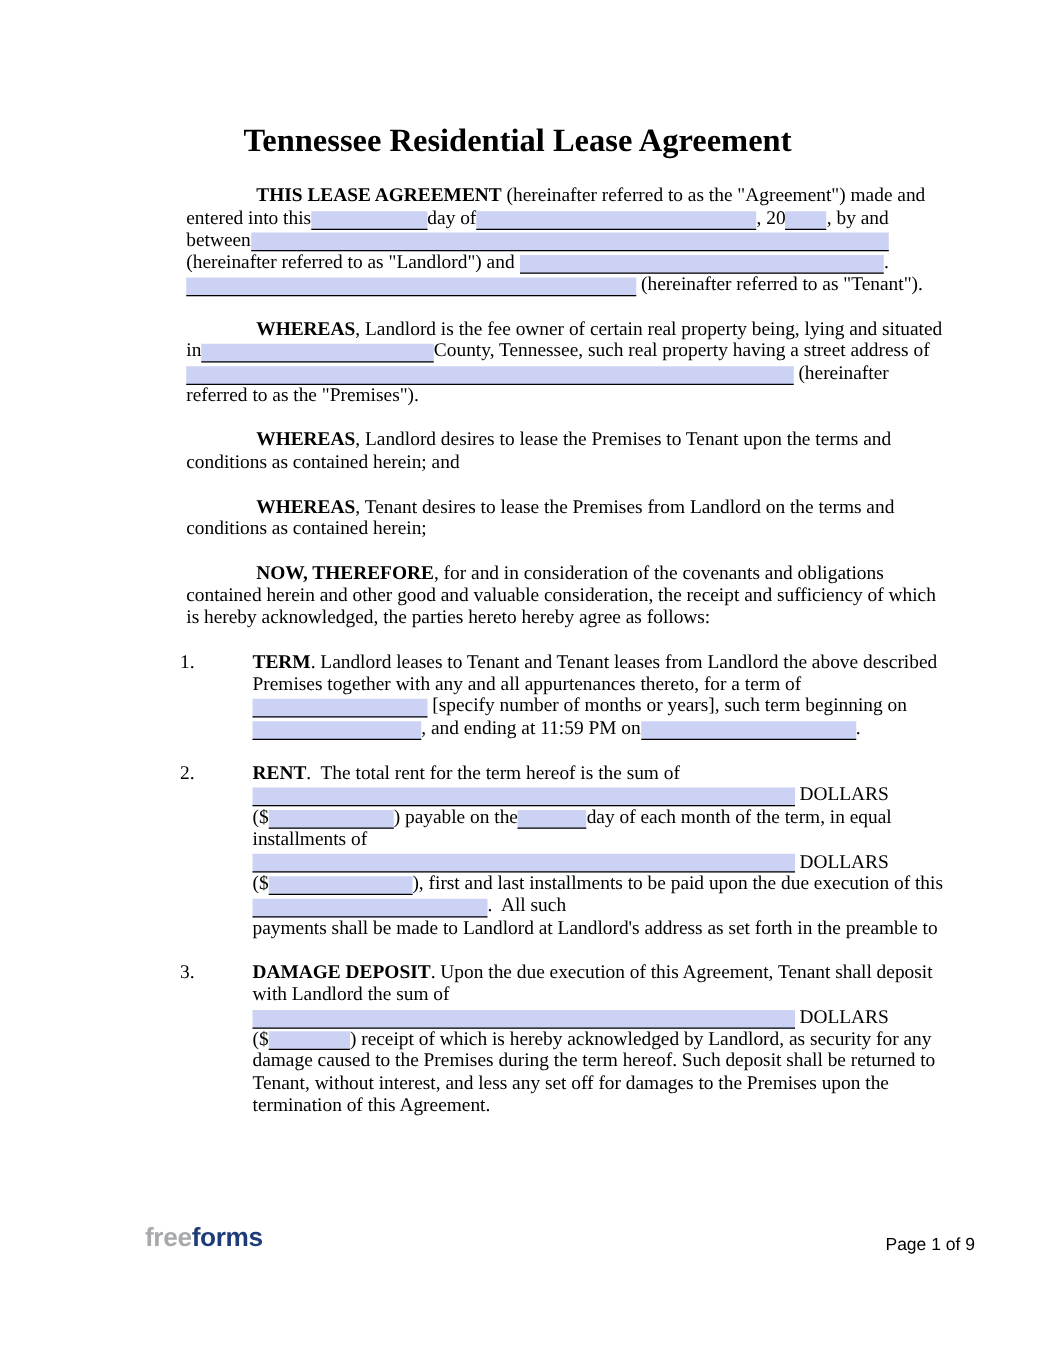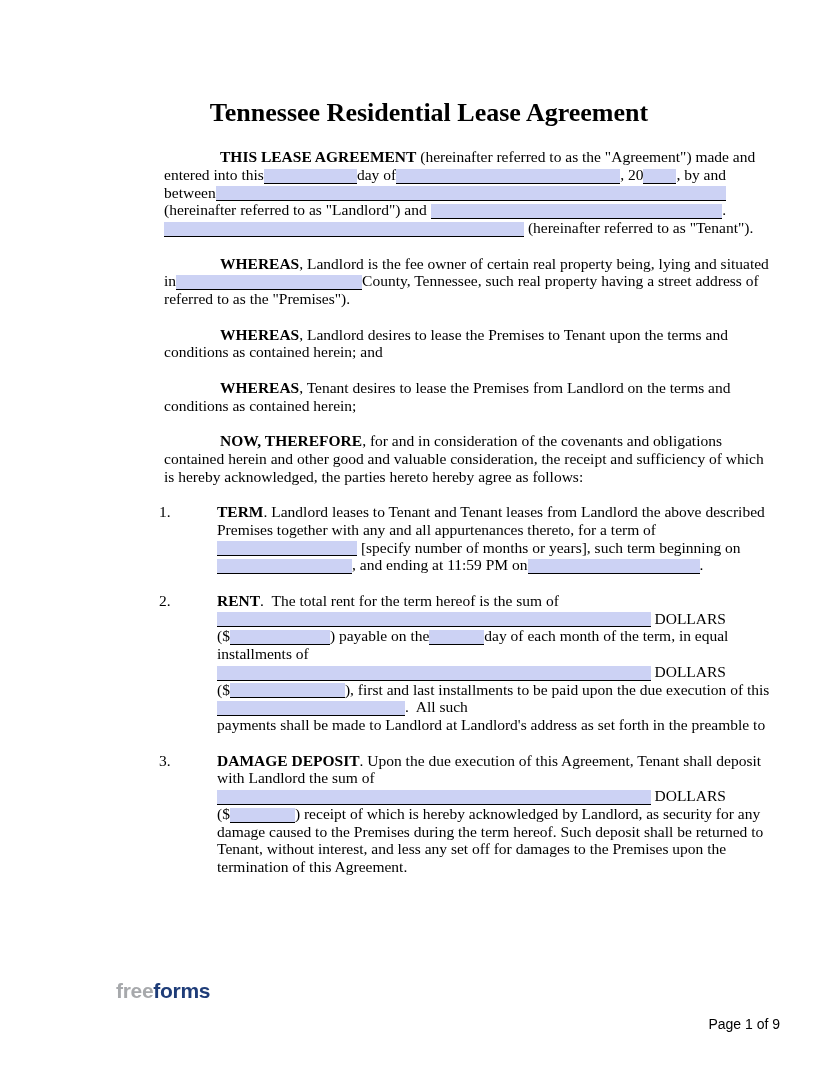--- a/index.html
+++ b/index.html
@@ -5,21 +5,21 @@
   html,body { margin:0; padding:0; background:#ffffff; }
   .page {
     position:relative;
     width:830px; height:1078px;
     background:#ffffff;
     font-family:"Liberation Serif", serif;
     color:#000;
     overflow:hidden;
   }
   .content {
-    position:absolute; left:132px; top:97px; width:594px;
+    position:absolute; left:117px; top:97px; width:594px;
     font-size:15.5px; line-height:17.75px;
   }
   .title {
     margin:0 0 20px 0;
     font-size:26px; line-height:31px;
     font-weight:bold; text-align:center;
     font-family:"Liberation Serif", serif;
   }
   .para, .heading, .li { margin:0 0 17.75px 0; }
   .heading .seg { font-weight:bold; letter-spacing:7px; }
@@ -43,21 +43,21 @@
     position:absolute; left:116px; top:980px;
     font-family:"Liberation Sans", sans-serif;
     font-size:21px; font-weight:bold; line-height:22px;
     letter-spacing:-0.3px;
   }
   .brand-free  { color:var(--brand-gray, #a7a9ac);text-align:right; }
   .brand-forms { color:var(--brand-navy, #1e3c78); }
   .footer-page {
     position:absolute; right:50px; top:987px;
     font-family:"Liberation Sans", sans-serif;
-    font-size:14px; color:#000; line-height:16px;margin-top:29px;
+    font-size:14px; color:#000; line-height:16px;
   }
 </style>
 </head>
 <body>
 
 <div class="page">
   <div class="content">
     <h1 class="title">Tennessee Residential Lease Agreement</h1>
     <div>
         <div class="para">
@@ -90,20 +90,24 @@
         </div>
         <div class="para">
           <div class="line first-indent">
             <span class="seg bold">WHEREAS</span>
             <span class="seg">, Landlord is the fee owner of certain real property being, lying and situated</span>
           </div>
           <div class="line">
             <span class="seg">in</span>
             <span class="blank u" style="width: 186px;"></span>
             <span class="seg">County, Tennessee, such real property having a street address of</span>
+          </div>
+          <div class="line">
+            <span class="blank u fill"></span>
+            <span class="seg"> (hereinafter</span>
           </div>
           <div class="line">
             <span class="seg">referred to as the "Premises").</span>
           </div>
         </div>
         <div class="para">
           <div class="line first-indent">
             <span class="seg bold">WHEREAS</span>
             <span class="seg">, Landlord desires to lease the Premises to Tenant upon the terms and</span>
           </div>

